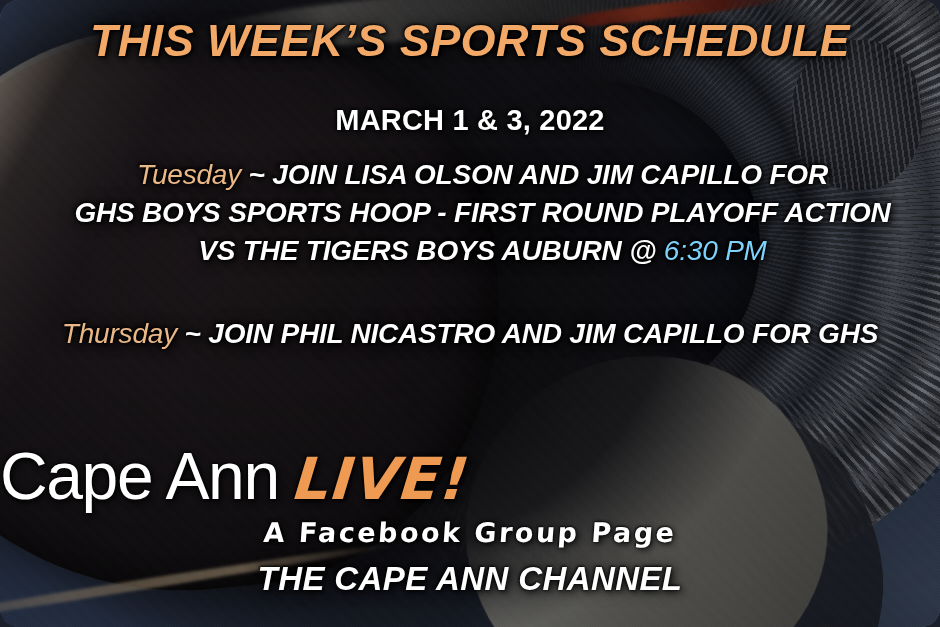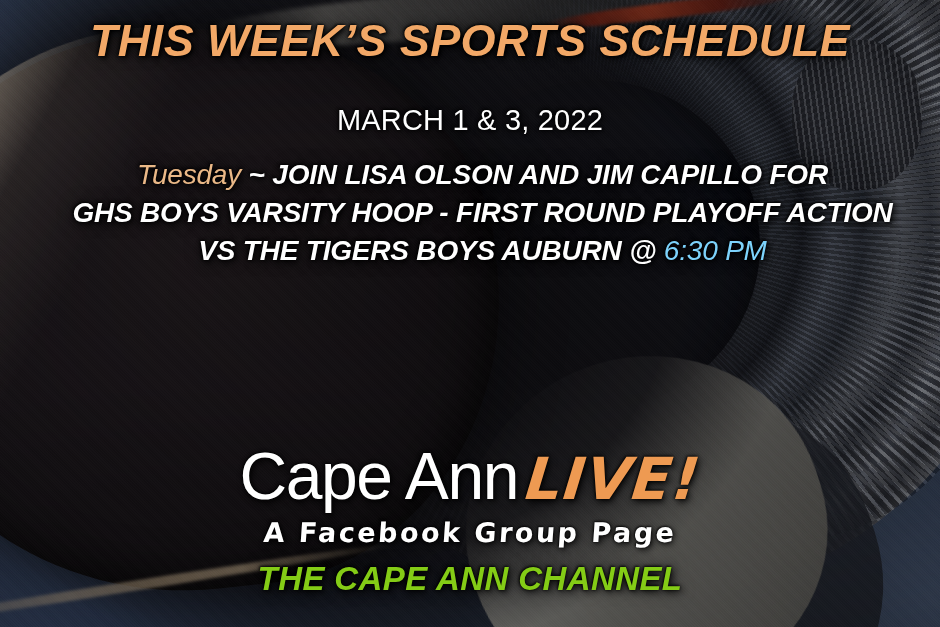--- a/index.html
+++ b/index.html
@@ -10,20 +10,21 @@
   }
   * { box-sizing: border-box; }
 
   .graphic {
     position: relative;
     width: 940px;
     height: 627px;
     overflow: hidden;
     font-family: "Liberation Sans", sans-serif;
     background: #2b3445;
+    border-radius: 19px;
   }
 
   
   .bg-layer {
     position: absolute;
     inset: 0;
     pointer-events: none;
   }
 
   
@@ -266,21 +267,21 @@
     white-space: nowrap;
   }
 
   .dateline {
     position: absolute;
     top: 106px;
     left: 0;
     right: 0;
     font-size: 29px;
     line-height: 1;
-    font-weight: normal;
+    font-weight: bold;
     color: #ffffff;
     letter-spacing: 0.2px;
     text-shadow:
       0 0 3px rgba(0,0,0,0.95),
       2px 2px 6px rgba(0,0,0,0.95),
       -1px -1px 3px rgba(0,0,0,0.75);
     text-align: center;
   }
 
   .schedule-block {
@@ -319,22 +320,22 @@
   .logo-lockup {
     position: absolute;
     left: 0;
     right: 0;
     top: 443px;
   }
 
   .brand-row {
     display: flex;
     align-items: baseline;
-    justify-content: center;
-    gap: 8px;
+    justify-content: flex-start;
+    gap: 16px;
     height: 74px;
   }
   .brand-capeann {
     font-size: 66px;
     line-height: 1;
     font-weight: 300;
     color: #ffffff;
     letter-spacing: -1.4px;
     text-shadow:
       0 0 3px rgba(0,0,0,0.85),
@@ -370,21 +371,21 @@
       -1px -1px 2px rgba(0,0,0,0.6);
     transform: skewX(-4deg);
   }
 
   .brand-channel {
     margin-top: 16px;
     font-size: 33px;
     line-height: 1;
     font-weight: bold;
     font-style: italic;
-    color: #84cc16;
+    color: #ffffff;
     letter-spacing: 0.4px;
     text-shadow:
       0 0 3px rgba(0,0,0,0.9),
       2px 2px 7px rgba(0,0,0,0.92),
       -1px -1px 3px rgba(0,0,0,0.7),
       0 0 16px rgba(0,0,0,0.6);
   }
 </style>
 </head>
 <body>
@@ -418,27 +419,30 @@
   <div class="content">
 
     <div class="headline">THIS WEEK’S SPORTS SCHEDULE</div>
 
     <div class="dateline">MARCH 1 &amp; 3, 2022</div>
 
     <div class="schedule-block block-tuesday">
       <div class="schedule-line">
         <span class="day-name">Tuesday</span><span> ~ </span><span>JOIN LISA OLSON AND JIM CAPILLO FOR</span>
       </div>
-      <div class="schedule-line">GHS BOYS VARSITY HOOP - FIRST ROUND PLAYOFF ACTION</div>
+      <div class="schedule-line">GHS BOYS SPORTS HOOP - FIRST ROUND PLAYOFF ACTION</div>
       <div class="schedule-line">
         <span>VS THE TIGERS BOYS AUBURN @ </span><span class="time-value">6:30 PM</span>
       </div>
     </div>
 
     <div class="schedule-block block-thursday">
+      <div class="schedule-line">
+        <span class="day-name">Thursday</span><span> ~ </span><span>JOIN PHIL NICASTRO AND JIM CAPILLO FOR GHS</span>
+      </div>
     </div>
 
     <div class="logo-lockup">
       <div class="brand-row">
         <span class="brand-capeann">Cape Ann</span>
         <span class="brand-live">LIVE!</span>
       </div>
       <div class="brand-tagline">A Facebook Group Page</div>
       <div class="brand-channel">THE CAPE ANN CHANNEL</div>
     </div>

